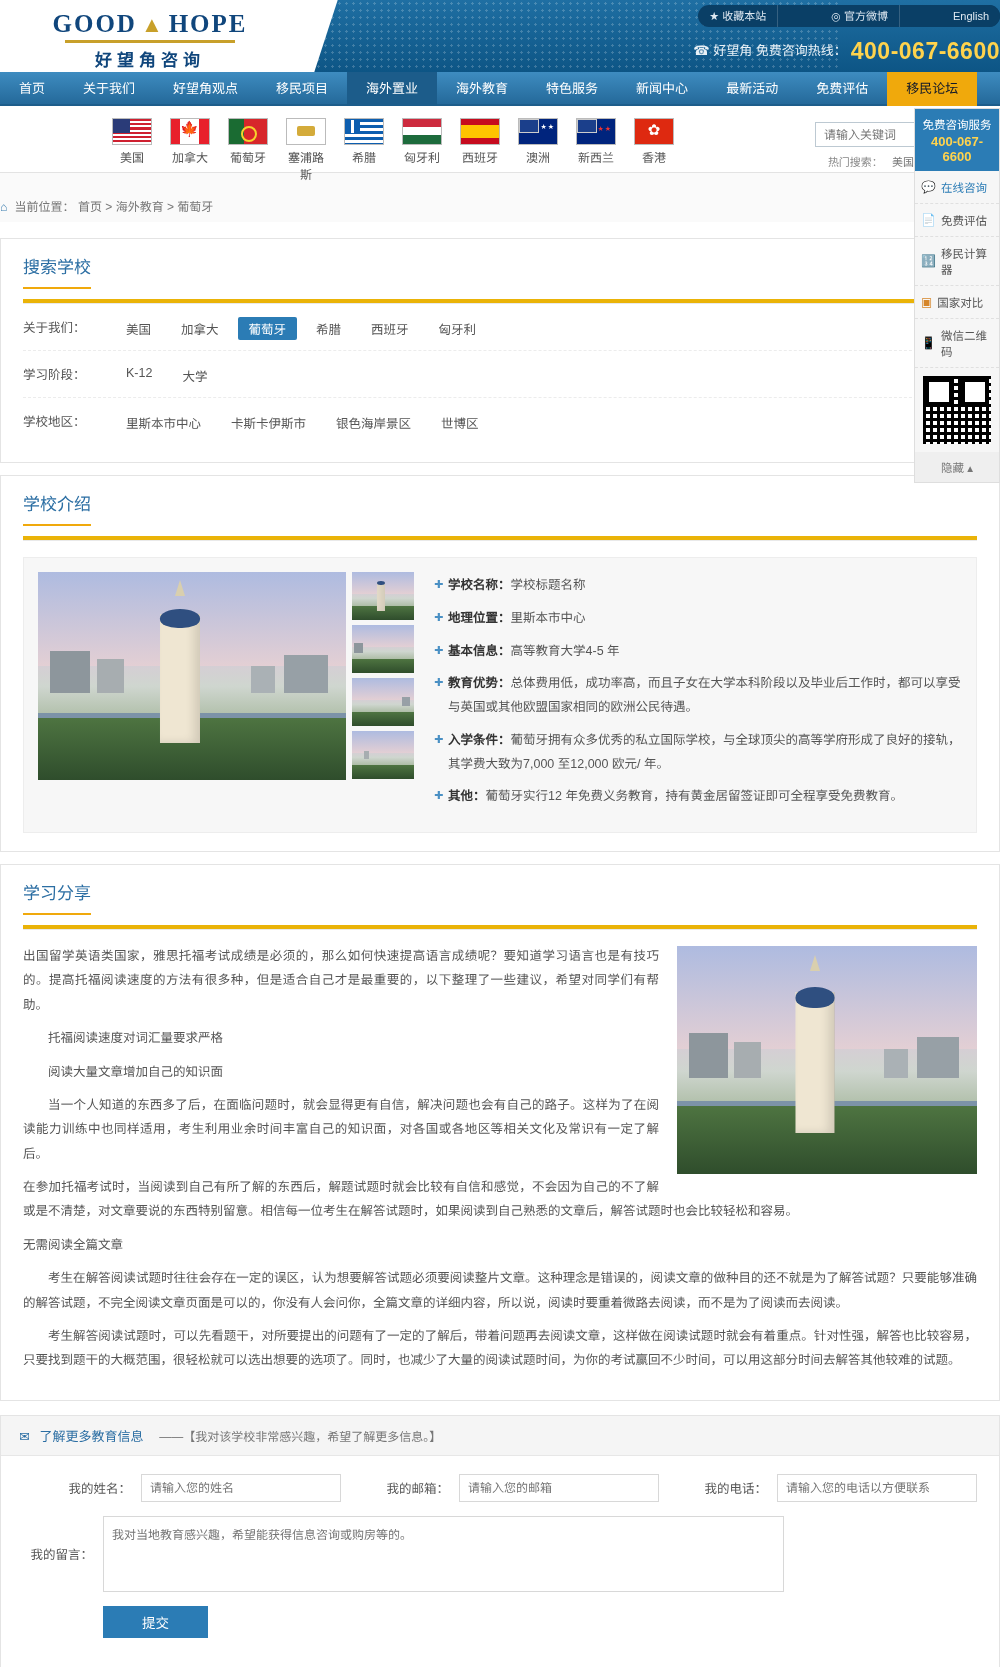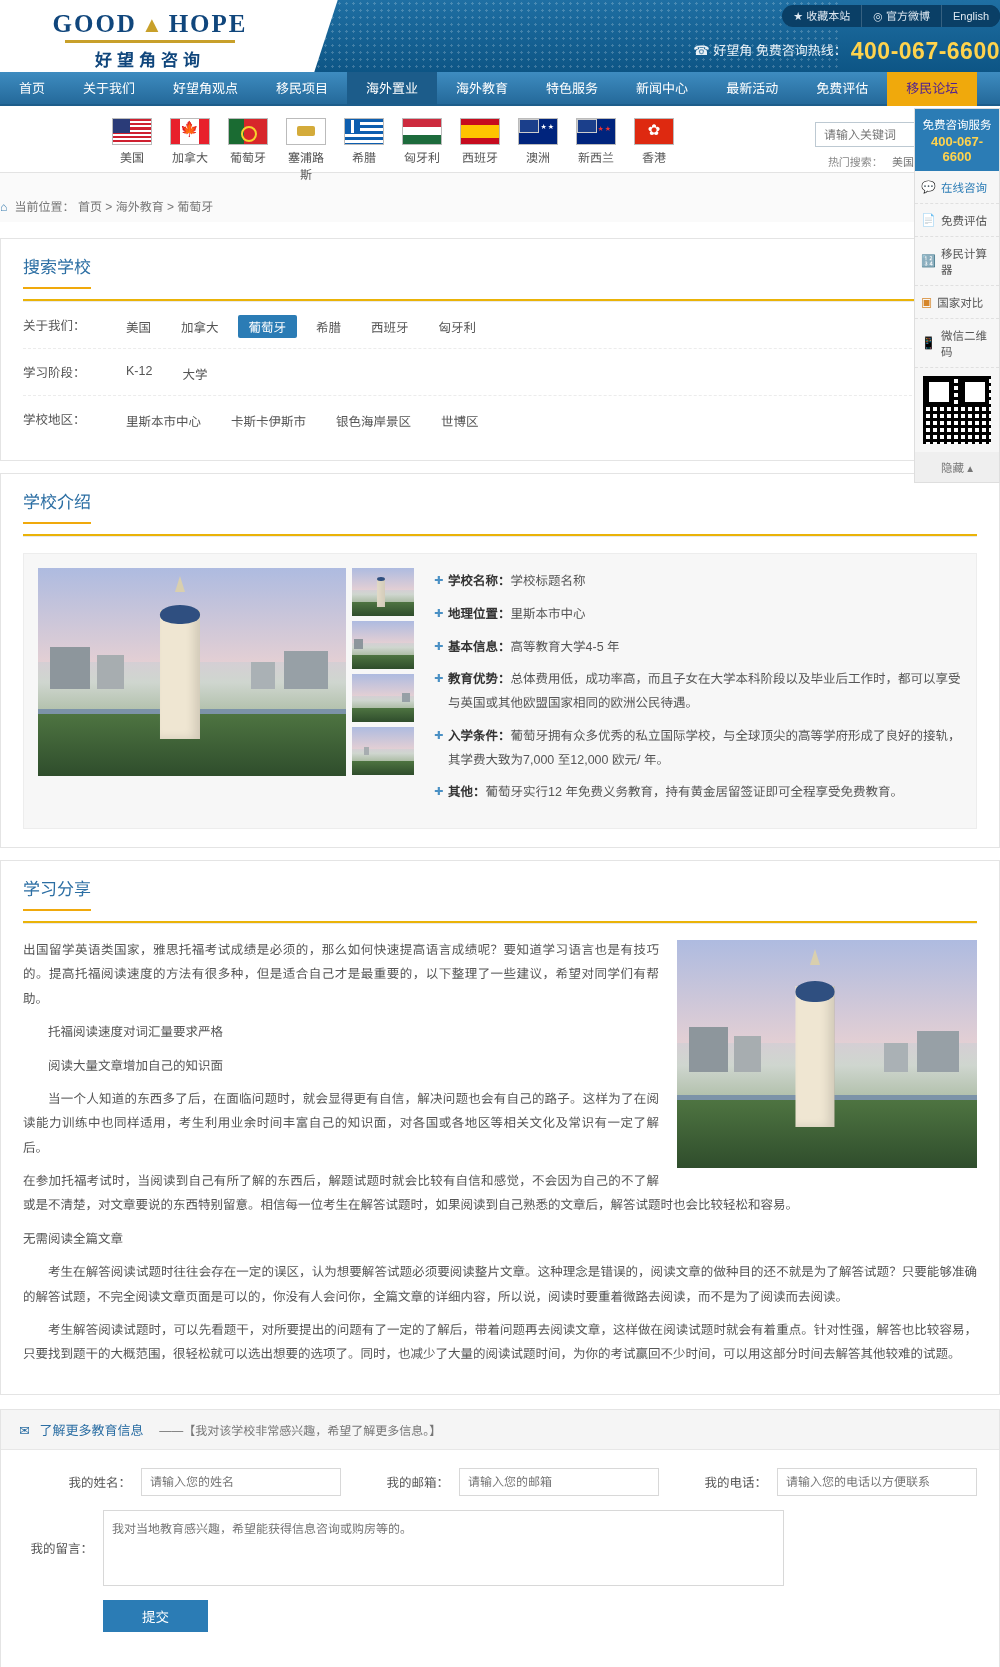--- a/index.html
+++ b/index.html
@@ -44,20 +44,21 @@
   }
   .logo-en .tower { color: #c8a02a; font-size: 22px; padding: 0 4px; }
   .logo-underline { width: 170px; height: 3px; background: #c8a02a; margin: 2px auto 3px; }
   .logo-cn { font-size: 17px; color: #10467c; letter-spacing: 5px; font-weight: bold; }
 
   .top-right { position: absolute; right: 0; top: 0; text-align: right; }
   .pillbar {
     display: inline-flex; align-items: stretch; height: 22px; margin-top: 5px;
     background: #0a3f66; border-radius: 11px; overflow: hidden;
     font-size: 11px;
+    gap: 42px;
   }
   .pillbar a {
     color: #dfe9f2; text-decoration: none; padding: 0 11px; line-height: 22px;
     border-right: 1px solid rgba(255,255,255,.18); white-space: nowrap;
   }
   .pillbar a:last-child { border-right: none; background: #0a3f66; }
   .hotline { margin-top: 11px; color: #e9f1f7; font-size: 13px; white-space: nowrap; }
   .hotline .ph { font-size: 13px; }
   .hotline .num {
     color: #ffd34d; font-size: 23px; font-weight: bold; letter-spacing: .5px;
@@ -71,21 +72,21 @@
     background: linear-gradient(to bottom,#3e8cc0,#24699a);
     border-bottom: 2px solid #1d5d8b;
   }
   .nav ul { list-style: none; margin: 0 auto; padding: 0; width: 1000px; display: flex; }
   .nav li { flex: 0 0 auto; }
   .nav a {
     display: block; color: #fff; text-decoration: none; font-size: 13px;
     line-height: 34px; padding: 0 19px; white-space: nowrap;
   }
   .nav li.active a, .nav a:hover { background: #1c5c8a; }
-  .nav li.highlight a { background: #f0a90c; color: #4c1d95; }
+  .nav li.highlight a { background: #f0a90c; color: #0f172a; }
 
   
   .flagrow { width: 1000px; margin: 0 auto; padding: 12px 0 6px; position: relative; height: 66px; }
   .flags { display: flex; gap: 14px; padding-left: 110px; }
   .flag-item { width: 44px; text-align: center; cursor: pointer; }
   .flag {
     width: 40px; height: 27px; border: 1px solid #bbb; margin: 0 auto;
     position: relative; overflow: hidden; background: #fff;
   }
   .flag-label { font-size: 12px; color: #555; margin-top: 3px; }
@@ -128,21 +129,21 @@
   
   .crumbwrap { border-top: 1px solid #e3e3e3; background:#fafafa; }
   .crumb { width: 1000px; margin: 16px auto; padding: 8px 15px 8px 0; font-size: 12px; color: #777; }
   .crumb .home { color: #3d7fb0; margin-right: 4px; }
   .crumb a { color: #777; text-decoration: none; }
 
   
   .content { width: 1000px; margin: 0 auto; padding: 0 0 10px; }
   .panel { border: 1px solid #e4e4e4; background: #fff; margin-top: 12px; padding: 0 22px 18px; }
   .panel-title {
-    font-size: 17px; color: #2b6ea3; padding: 14px 0 10px; border-bottom: 2px solid #eab308;
+    font-size: 17px; color: #2b6ea3; padding: 14px 0 10px; border-bottom: 4px solid #eab308;
     display: block; font-weight: normal;
   }
   .panel-title-wrap { border-bottom: 1px solid #e9e9e9; }
   .panel-title span { display:inline-block; padding-bottom: 9px; border-bottom: 2px solid #f0a90c; }
 
   .filter-row { display: flex; padding: 13px 0 10px; border-bottom: 1px dashed #ececec; font-size: 12.5px; }
   .filter-row:last-child { border-bottom: none; }
   .filter-label { width: 92px; color: #555; flex: 0 0 92px; }
   .filter-opts { display: flex; flex-wrap: wrap; gap: 0; }
   .filter-opts a {

